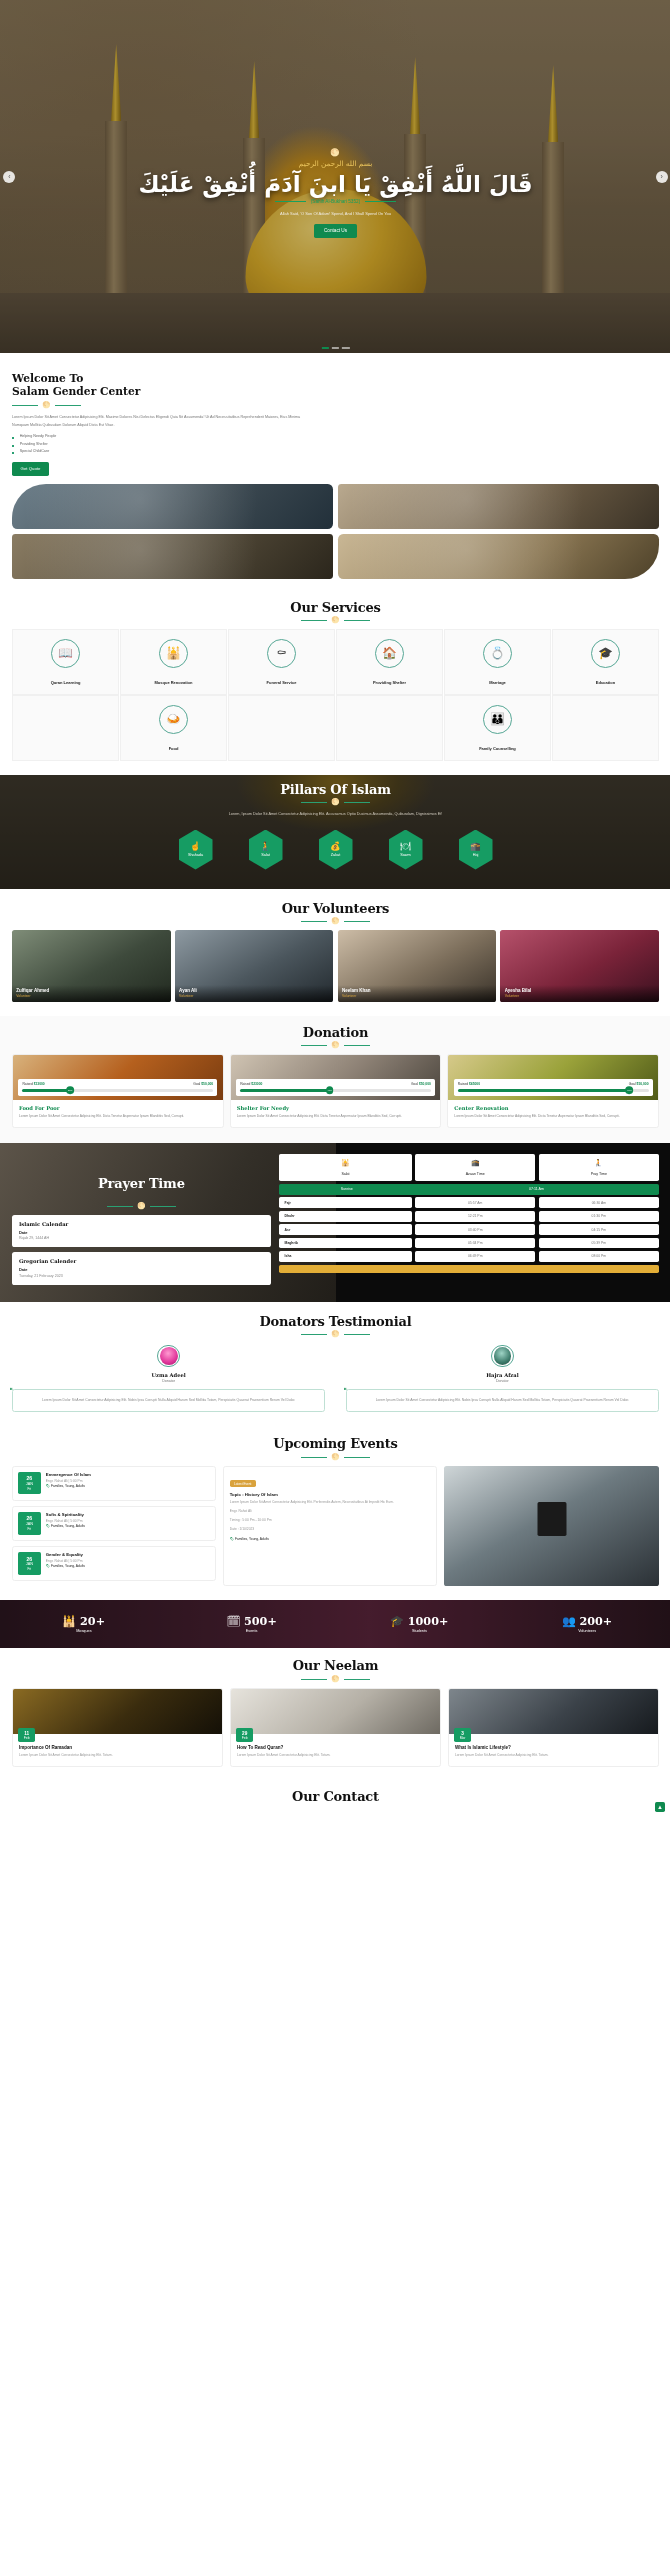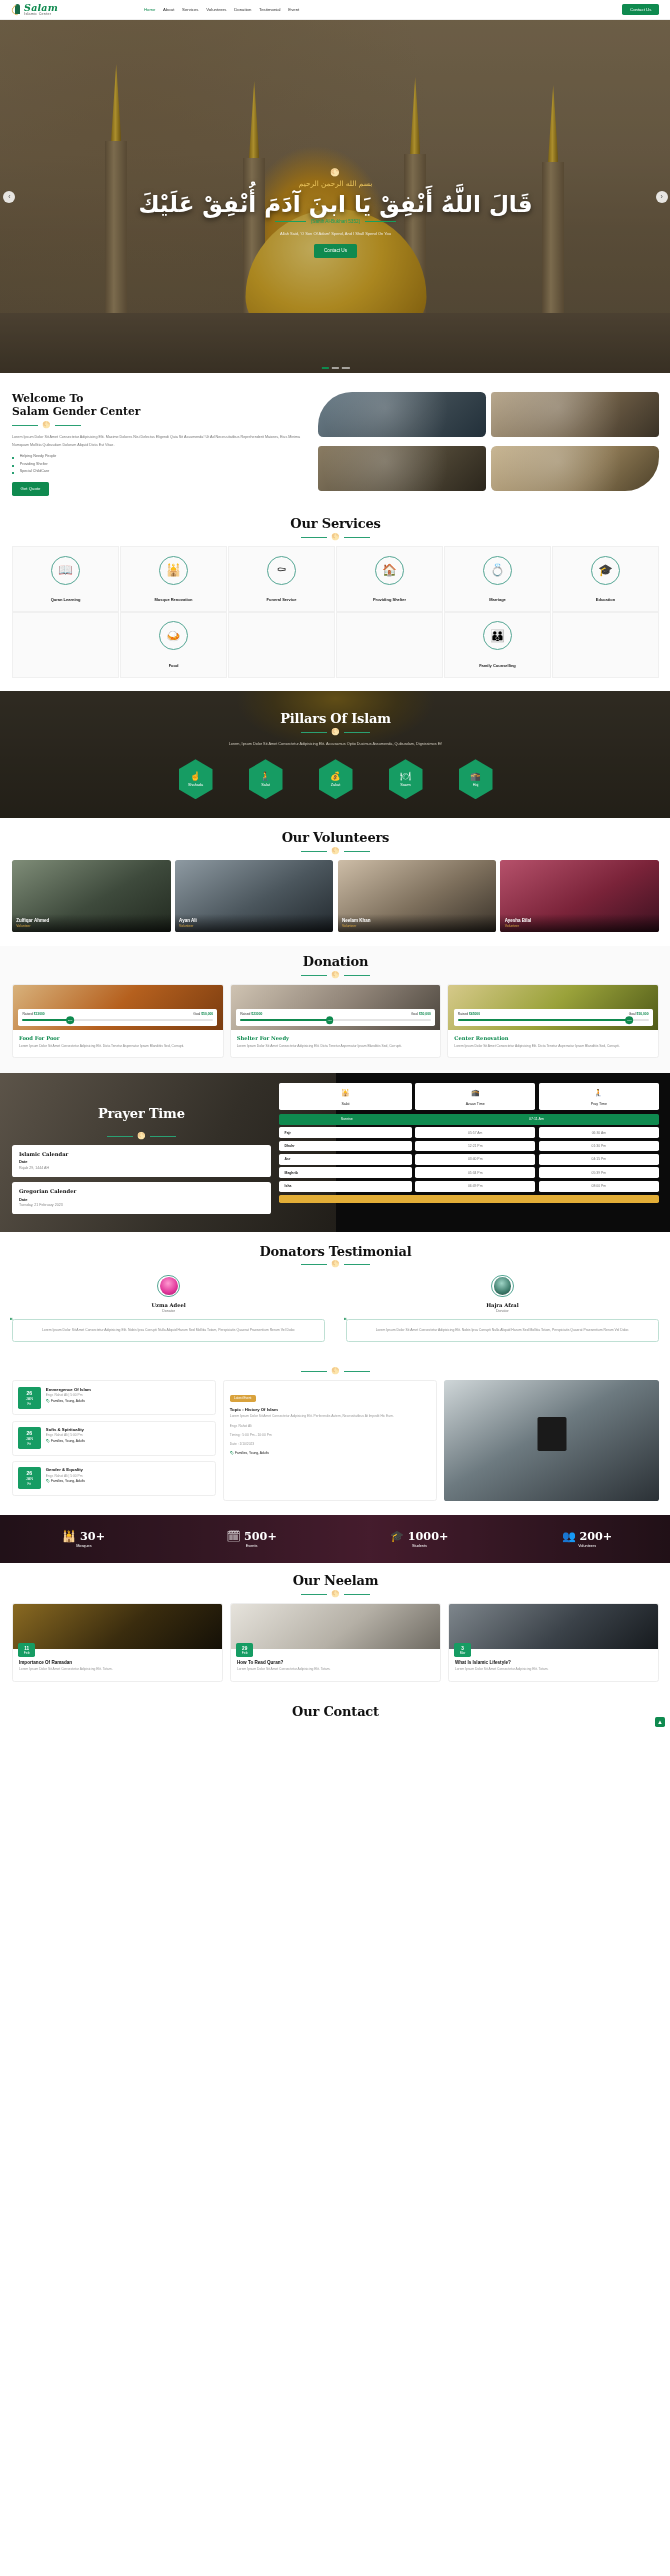--- a/index.html
+++ b/index.html
@@ -74,21 +74,21 @@
   
   .sec-title{font-family:"DejaVu Serif",serif;font-weight:bold;font-size:13px;text-align:center;
      color:#111;letter-spacing:-0.2px;}
   .sec-title.lt{color:#fff;}
   .orn{display:flex;align-items:center;justify-content:center;gap:4.3px;margin:2.6px 0 5.2px;}
   .orn i{width:26px;height:1px;background:#2aa073;display:block;}
   .orn b{font-size:6.9px;color:#d9b45a;font-weight:normal;line-height:1;}
   .sec-desc{text-align:center;font-size:3.8px;color:#cfc9bd;line-height:1.65;}
 
   
-  .welcome{display:flex;padding:19px 12px 12px;gap:8px;background:#fff;}
+  .welcome{display:flex;padding:19px 12px 12px;gap:8px;background:#fff;flex-direction:column;}
   .wl{width:46%;}
   .wl h3{font-family:"DejaVu Serif",serif;font-size:10.7px;font-weight:bold;color:#111;line-height:1.22;}
   .wl .orn{justify-content:flex-start;margin:4.3px 0 5.2px;}
   .wl p{font-size:3.7px;color:#777;line-height:1.9;}
   .wl ul{list-style:none;margin:4.3px 0 0;}
   .wl li{font-size:3.7px;color:#666;line-height:2.1;padding-left:7.7px;position:relative;}
   .wl li:before{content:"";position:absolute;left:0;top:3.9px;width:2.2px;height:2.2px;background:#2aa073;}
   .gq{display:inline-block;margin-top:6px;background:#0f8a4f;color:#fff;font-size:4.3px;padding:4.3px 8.6px;border-radius:1.7px;}
   .wr{flex:1;display:grid;grid-template-columns:1fr 1fr;gap:5.2px;}
   .ph{border-radius:3.4px;overflow:hidden;height:45px;position:relative;}
@@ -102,21 +102,21 @@
   .services{padding:8.6px 0 13.8px;background:#fff;}
   .svc-grid{display:grid;grid-template-columns:repeat(6,1fr);gap:0.9px;padding:0 12px;margin-top:3.4px;}
   .svc{background:#fafafa;border:0.9px solid #f0f0f0;padding:8.6px 1.7px 6.9px;text-align:center;}
   .svc .ring{width:29px;height:29px;border:0.9px solid #56a795;border-radius:50%;margin:0 auto 4.3px;
      display:flex;align-items:center;justify-content:center;font-size:12px;}
   .svc span{font-size:4px;color:#222;font-weight:bold;}
   .svc-grid2{display:grid;grid-template-columns:repeat(6,1fr);gap:0.9px;padding:0 12px;}
   .svc-grid2 .sp{background:#fafafa;border:0.9px solid #f0f0f0;}
 
   
-  .pillars{position:relative;padding:20px 0 19px;overflow:hidden;background:#3a362c;}
+  .pillars{position:relative;padding:7px 0 19px;overflow:hidden;background:#3a362c;}
   .pillars-bg{position:absolute;inset:0;
     background:
       radial-gradient(ellipse 138px 69px at 50% 6%, #b89220 0%, rgba(120,95,20,.6) 45%, transparent 72%),
       linear-gradient(#4a453a,#2e2b23);}
   .pillars-ov{position:absolute;inset:0;background:rgba(25,22,15,.55);}
   .pillars .inner{position:relative;z-index:3;}
   .hexrow{display:flex;justify-content:center;gap:36px;margin-top:12px;}
   .hex{width:34px;height:40px;background:#169c63;
      clip-path:polygon(50% 0,100% 25%,100% 75%,50% 100%,0 75%,0 25%);
      display:flex;flex-direction:column;align-items:center;justify-content:center;gap:2.6px;color:#fff;}
@@ -246,39 +246,20 @@
   
   .contact{padding:10.3px 0 13.8px;background:#fff;}
   .totop{position:absolute;right:6px;bottom:6px;width:10.3px;height:10.3px;background:#0f8a4f;color:#fff;
      border-radius:1.7px;font-size:6px;display:flex;align-items:center;justify-content:center;}
 </style>
 </head>
 <body>
 
 <div class="wrap">
 
-  <div class="header">
-    <div class="brand">
-      <div class="brand-mark"></div>
-      <div class="brand-txt">
-        <div class="brand-name">Salam</div>
-        <div class="brand-sub">Islamic Center</div>
-      </div>
-    </div>
-    <div class="nav">
-      <a class="active">Home</a>
-      <a>About</a>
-      <a>Services</a>
-      <a>Volunteers</a>
-      <a>Donation</a>
-      <a>Testimonial</a>
-      <a>Event</a>
-    </div>
-    <div class="cta">Contact Us</div>
-  </div>
 
   <div class="hero">
     <div class="hero-bg">
       <div class="minaret m1"></div>
         <div class="minaret m2"></div>
       <div class="minaret m3"></div>
         <div class="minaret m4"></div>
       <div class="dome"></div>
         <div class="base"></div>
     </div>
@@ -610,20 +591,21 @@
         <div class="role">Donator</div>
         <div class="quote">
           <span class="qm a">❝</span>
           <p>Lorem Ipsum Dolor Sit Amet Consectetur Adipisicing Elit. Nobis Ipsa Corrupti Nulla Aliquid Harum Sed Mollitia Totam, Perspiciatis Quaerat Praesentium Rerum Vel Dolor.</p>
           </div>
       </div>
     </div>
   </div>
 
   <div class="events">
+    <div class="sec-title">Upcoming Events</div>
     <div class="orn">
         <i></i>
         <b>🌕</b>
         <i></i>
       </div>
     <div class="egrid">
       <div class="elist">
         <div class="eitem">
           <div class="edate">
             <b>26</b>
@@ -679,21 +661,21 @@
     </div>
   </div>
 
   <div class="stats">
     <div class="stats-bg"></div>
       <div class="stats-ov"></div>
     <div class="inner">
       <div class="stat">
         <div class="top">
             <span class="g">🕌</span>
-          <span class="num">30+</span>
+          <span class="num">20+</span>
           </div>
         <div class="cap">Mosques</div>
         </div>
       <div class="stat">
         <div class="top">
             <span class="g">🗓</span>
           <span class="num">500+</span>
           </div>
         <div class="cap">Events</div>
         </div>

